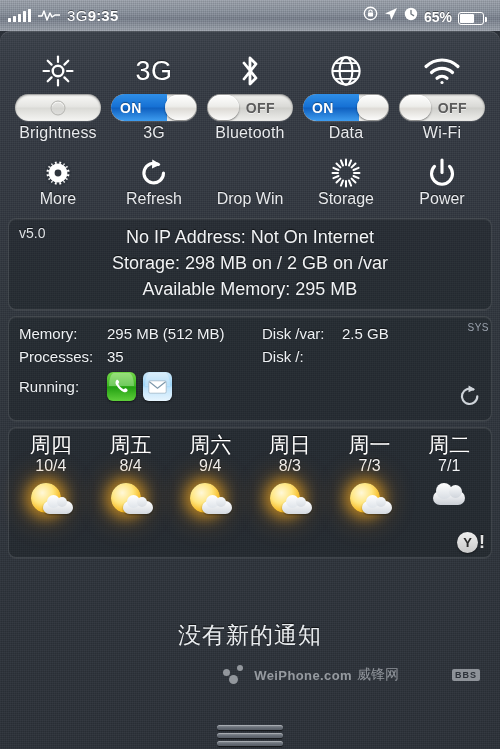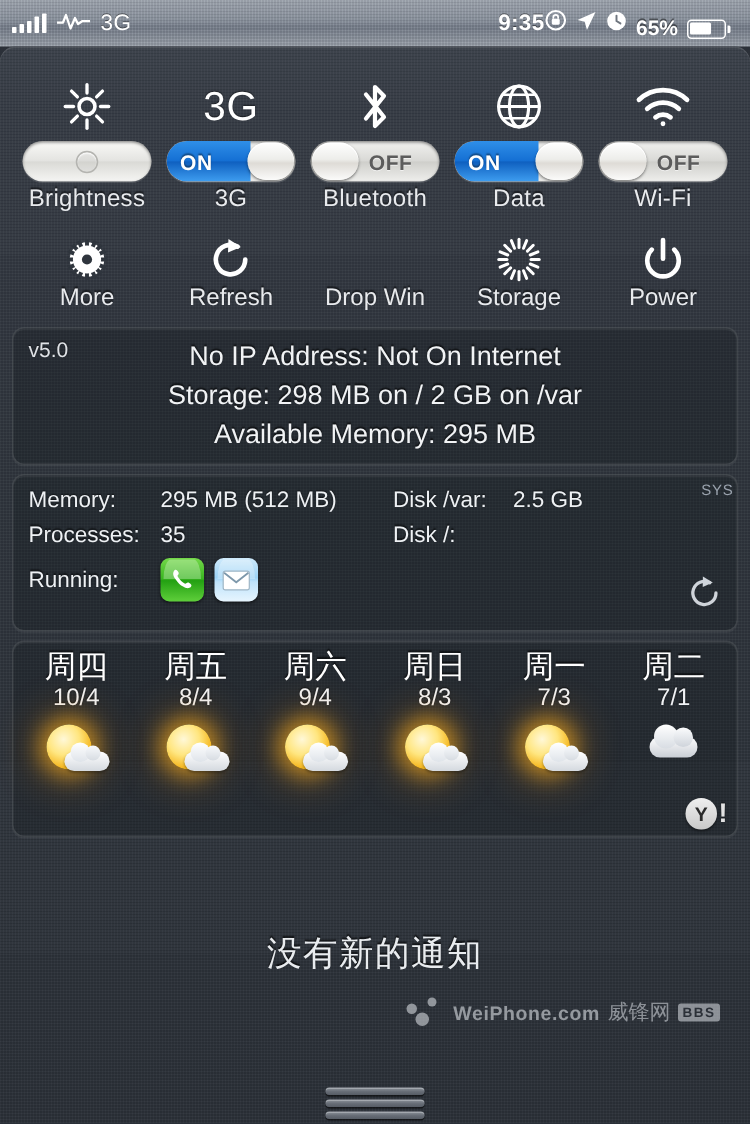--- a/index.html
+++ b/index.html
@@ -18,21 +18,21 @@
     text-shadow:0 -1px 0 rgba(0,0,0,.45);
   }
   #statusbar::after{
     content:""; position:absolute; inset:0;
     background-image:
       repeating-linear-gradient(0deg, rgba(255,255,255,.05) 0 1px, rgba(0,0,0,.05) 1px 2px),
       repeating-linear-gradient(90deg, rgba(255,255,255,.05) 0 1px, rgba(0,0,0,.05) 1px 2px);
     pointer-events:none;
   }
   .sb-left{ display:flex; align-items:center; gap:7px; padding-left:8px; flex:0 0 auto; z-index:2;}
-  .sb-center{ flex:1; text-align:right; z-index:2;}
+  .sb-center{ flex:1; text-align:left; z-index:2;}
   .sb-right{ display:flex; align-items:flex-end; gap:6px; padding-right:16px; flex:0 0 auto; z-index:2;}
   .bars{ display:flex; align-items:flex-end; gap:2px; height:13px; }
   .bars i{ display:block; width:3px; background:#fff; border-radius:.5px; }
   .bars i:nth-child(1){height:4px}
   .bars i:nth-child(2){height:6px}
   .bars i:nth-child(3){height:8px}
   .bars i:nth-child(4){height:11px}
   .bars i:nth-child(5){height:13px}
   .carrier{ font-size:15px; font-weight:400; letter-spacing:.3px;}
   .clock-txt{ font-size:15px; font-weight:bold; letter-spacing:.2px;}
@@ -202,21 +202,21 @@
     display:flex; align-items:center; gap:5px; opacity:.62;
   }
   #watermark .wmlogo{ width:26px;height:20px;position:relative;}
   #watermark .wmlogo i{position:absolute;background:#cfd3d8;border-radius:50%;}
   #watermark .wmlogo i:nth-child(1){width:7px;height:7px;left:0;top:4px;}
   #watermark .wmlogo i:nth-child(2){width:6px;height:6px;left:14px;top:0;}
   #watermark .wmlogo i:nth-child(3){width:9px;height:9px;left:6px;top:10px;}
   .wmtxt{ color:#d5d9de; font-size:13px; font-weight:bold; letter-spacing:.4px;}
   .wmcn{ color:#c8ccd2; font-size:14px; }
   .wmbbs{ color:#2b3038; background:#c8ccd2; font-size:9px; font-weight:bold;
-          padding:1px 3px; border-radius:2px; letter-spacing:1px;}
+          padding:1px 3px; border-radius:2px; letter-spacing:1px;margin-left:48px;}
   #grip{
     position:absolute; left:50%; transform:translateX(-50%); bottom:3px; z-index:2;
     width:66px; display:flex; flex-direction:column; gap:3px;
   }
   #grip i{ display:block; height:5px; border-radius:3px;
     background:linear-gradient(180deg,#8f959d 0%,#676d76 55%,#565c65 100%);
     box-shadow:0 1px 0 rgba(0,0,0,.55), inset 0 1px 0 rgba(255,255,255,.25);}
 </style>
 </head>
 <body>

